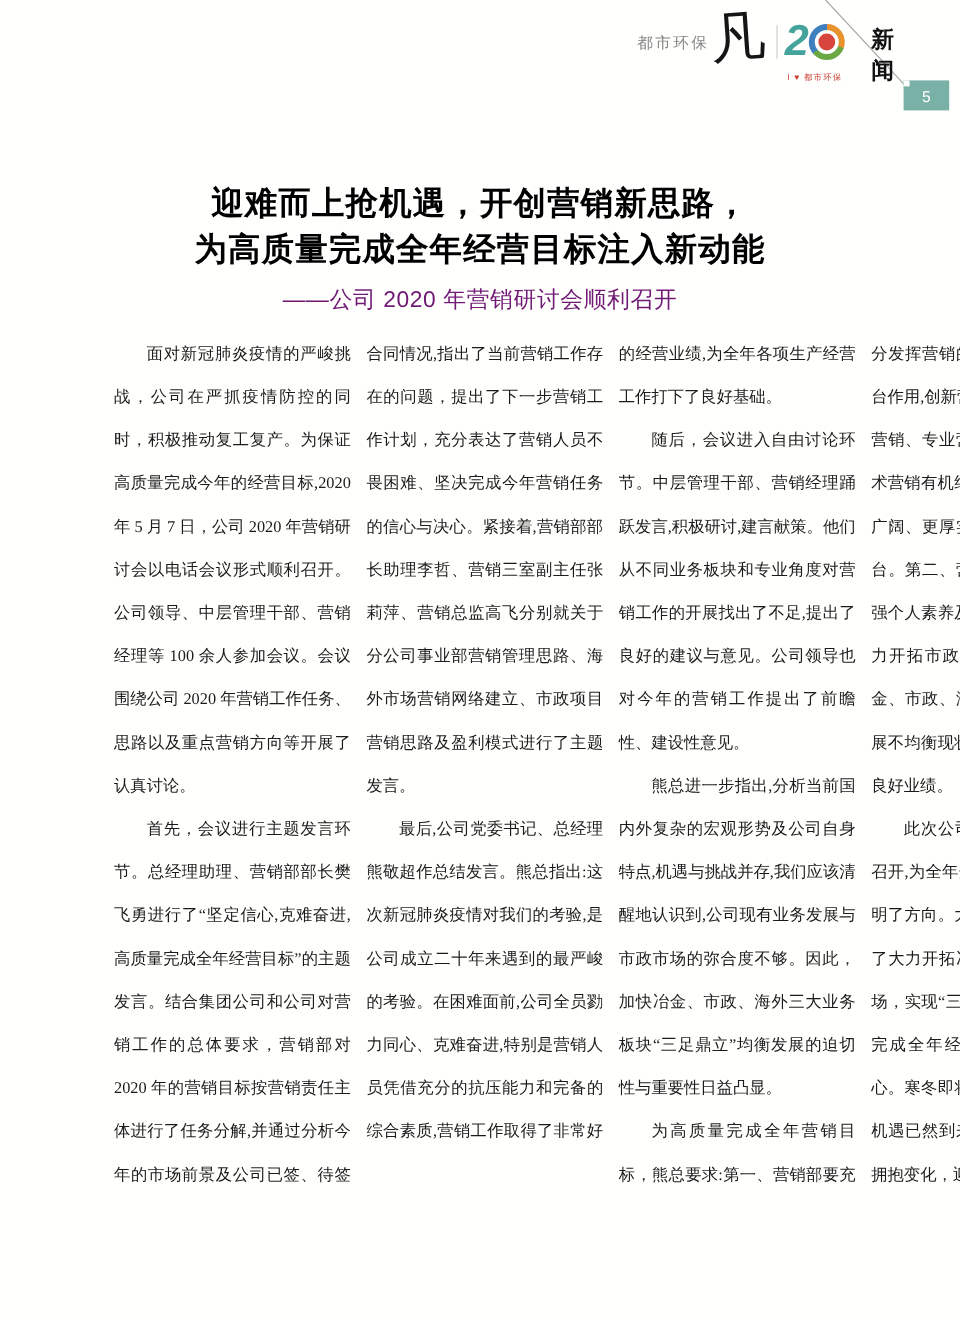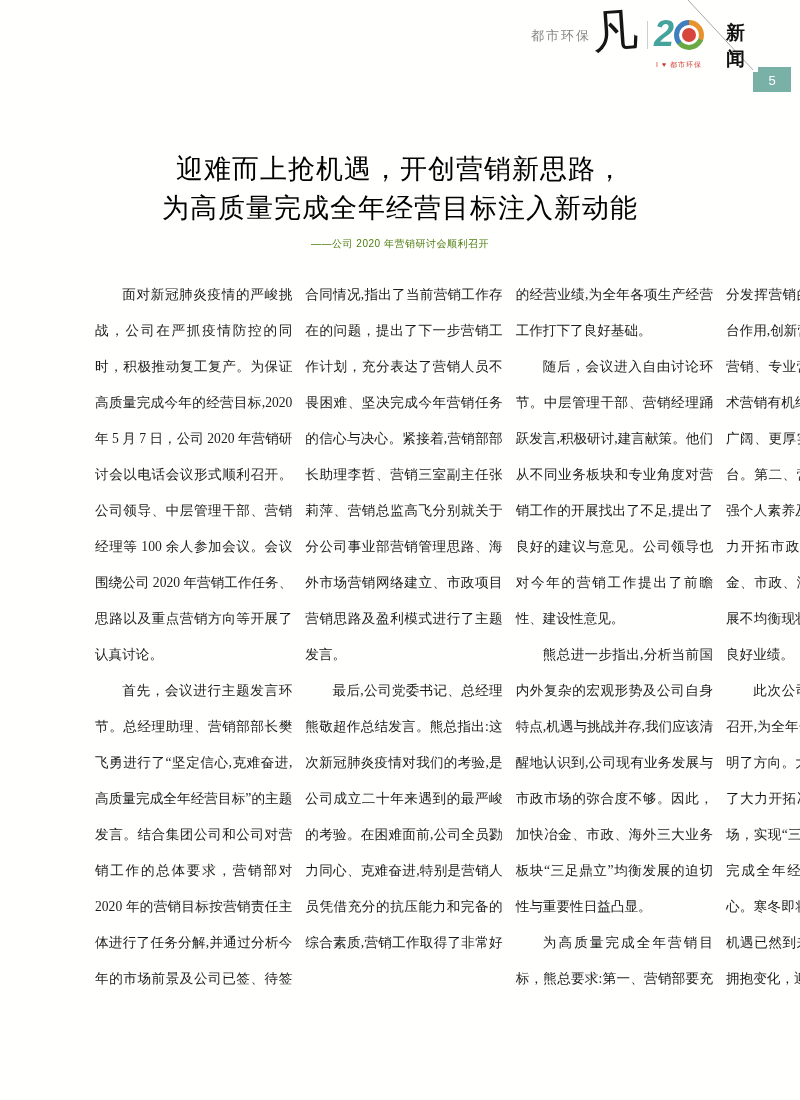--- a/index.html
+++ b/index.html
@@ -73,27 +73,27 @@
   }
 
   
   .title-block {
     position: absolute; left: 88px; top: 150px; width: 624px;
     text-align: center;
   }
   .headline {
     margin: 0;
     font-family: "Liberation Sans", sans-serif;
-    font-weight: 400; font-size: 27px; line-height: 39px;
+    font-weight: 700; font-size: 27px; line-height: 39px;
     color: #000000; letter-spacing: 1px;
   }
   .subtitle {
     margin: 9px 0 0 0;
     font-family: "Liberation Sans", sans-serif;
-    font-weight: 400; font-size: 10px; color: #4d7c0f; letter-spacing: 0.5px;
+    font-weight: 400; font-size: 19px; color: #701a75; letter-spacing: 0.5px;
   }
 
   
   .body-columns {
     position: absolute; left: 95px; top: 277px;
     width: 618px; height: 740px;
     column-count: 3; column-gap: 13px; column-fill: auto;
     font-family: "Liberation Serif", serif;
     font-size: 13.6px; line-height: 36px;
     color: #1b1b1b; text-align: justify;

